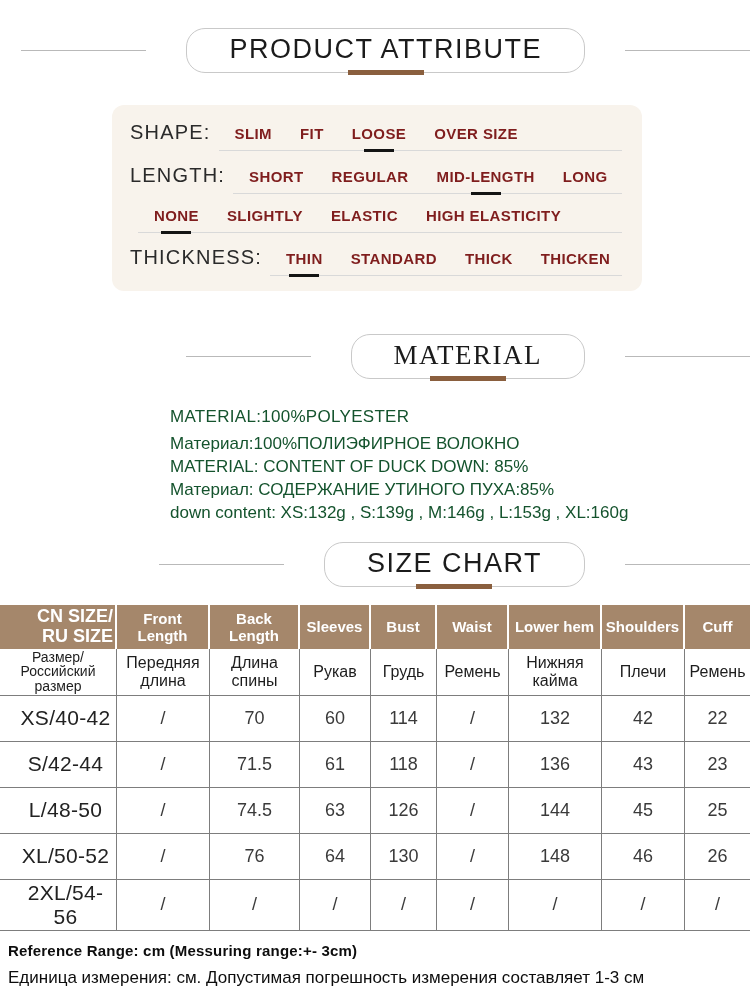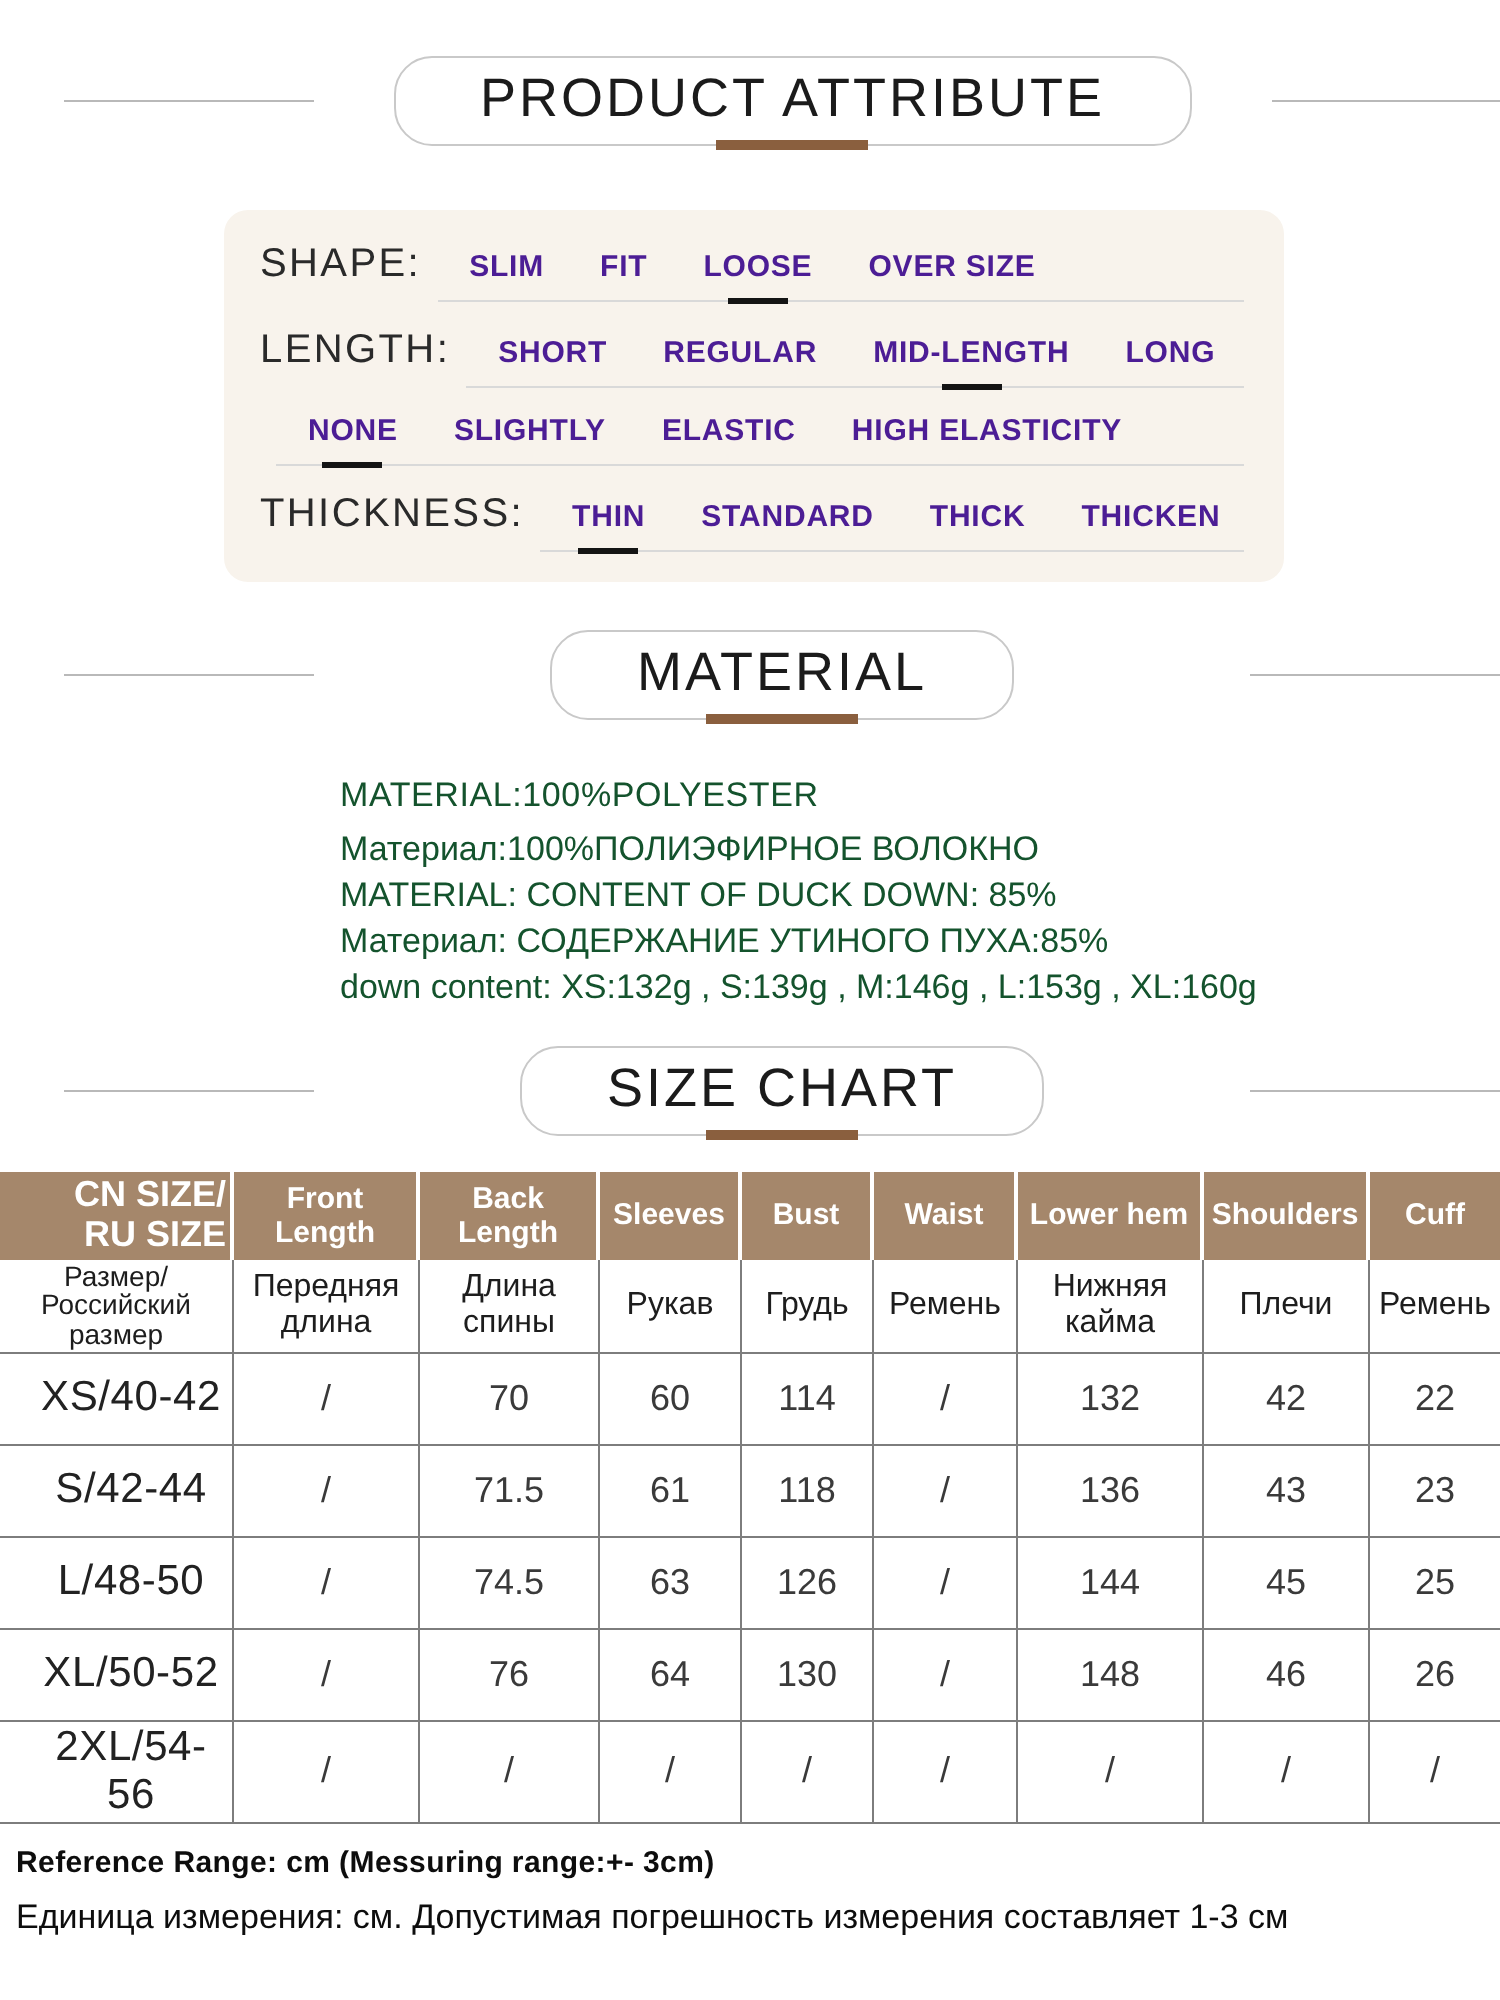--- a/index.html
+++ b/index.html
@@ -3,21 +3,21 @@
 <meta charset="utf-8">
 <style>
   html,body { margin:0; padding:0; }
   body {
     width:750px; height:1000px; background:#ffffff; overflow:hidden;
     font-family:"Liberation Sans","DejaVu Sans",sans-serif; color:#1c1c1c;
   }
   .page { width:750px; padding-top:28px; box-sizing:border-box; }
 
   
-  .sec-header { display:flex; align-items:center; justify-content:space-between; gap:40px;padding-left:32px; }
+  .sec-header { display:flex; align-items:center; justify-content:flex-end; gap:40px;padding-left:32px; }
   .rule { width:125px; height:1px; background:#b9b9b9; flex:0 0 auto; }
   .sec-box {
     position:relative; border:1px solid #c9c9c9; border-radius:19px;
     padding:5px 42px 7px; background:#fff;
   }
   .sec-box::after {
     content:""; position:absolute; left:50%; bottom:-3px; transform:translateX(-50%);
     width:76px; height:5px; background:#8a5f3e;
   }
   .sec-title { font-size:27px; letter-spacing:1.5px; font-weight:500; color:#1b1b1b; white-space:nowrap; }
@@ -26,32 +26,32 @@
   .attr-panel {
     margin:32px 0 0 112px; width:530px; height:186px; box-sizing:border-box;
     background:#f8f3ec; border-radius:12px; padding:16px 20px 0 18px;text-align:right;
   }
   .attr-row { display:flex; align-items:baseline; margin-bottom:13px; }
   .attr-label { font-size:20px; letter-spacing:1.2px; color:#2a2a2a; white-space:nowrap; font-weight:400; }
   .attr-opts {
     flex:1; display:flex; gap:28px; margin-left:8px; padding:0 4px 8px 16px;
     border-bottom:1px solid #d9d9d9;
   }
-  .opt { position:relative; font-size:15px; font-weight:600; letter-spacing:0.4px; color:#4c1d95; white-space:nowrap; }
+  .opt { position:relative; font-size:15px; font-weight:600; letter-spacing:0.4px; color:#7f1d1d; white-space:nowrap; }
   .opt.sel::after {
     content:""; position:absolute; left:50%; bottom:-10px; transform:translateX(-50%);
     width:30px; height:3px; background:#141414;
   }
 
   
   .material-block { margin:26px 0 0 170px; }
   .material-line { font-size:17px; line-height:23px; color:#14532d; }
   .material-line:first-child { margin-bottom:4px; letter-spacing:0.3px; }
 
-  .hdr-material { margin-top:24px; }
+  .hdr-material { margin-top:43px;font-family:Liberation Serif, serif; }
   .hdr-sizechart { margin-top:18px; }
 
   
   .size-table { margin-top:18px; border-spacing:0; width:750px; table-layout:fixed; }
   .c1{width:117px}.c2{width:93px}.c3{width:90px}.c4{width:71px}.c5{width:66px}
   .c6{width:72px}.c7{width:93px}.c8{width:83px}.c9{width:65px}
   .size-table th {
     background:#a5876b; color:#ffffff; font-size:15px; font-weight:700;
     height:38px; padding:2px 2px; border-right:2px solid #ffffff;
     white-space:pre-line; line-height:1.15; text-align:center; vertical-align:middle;

